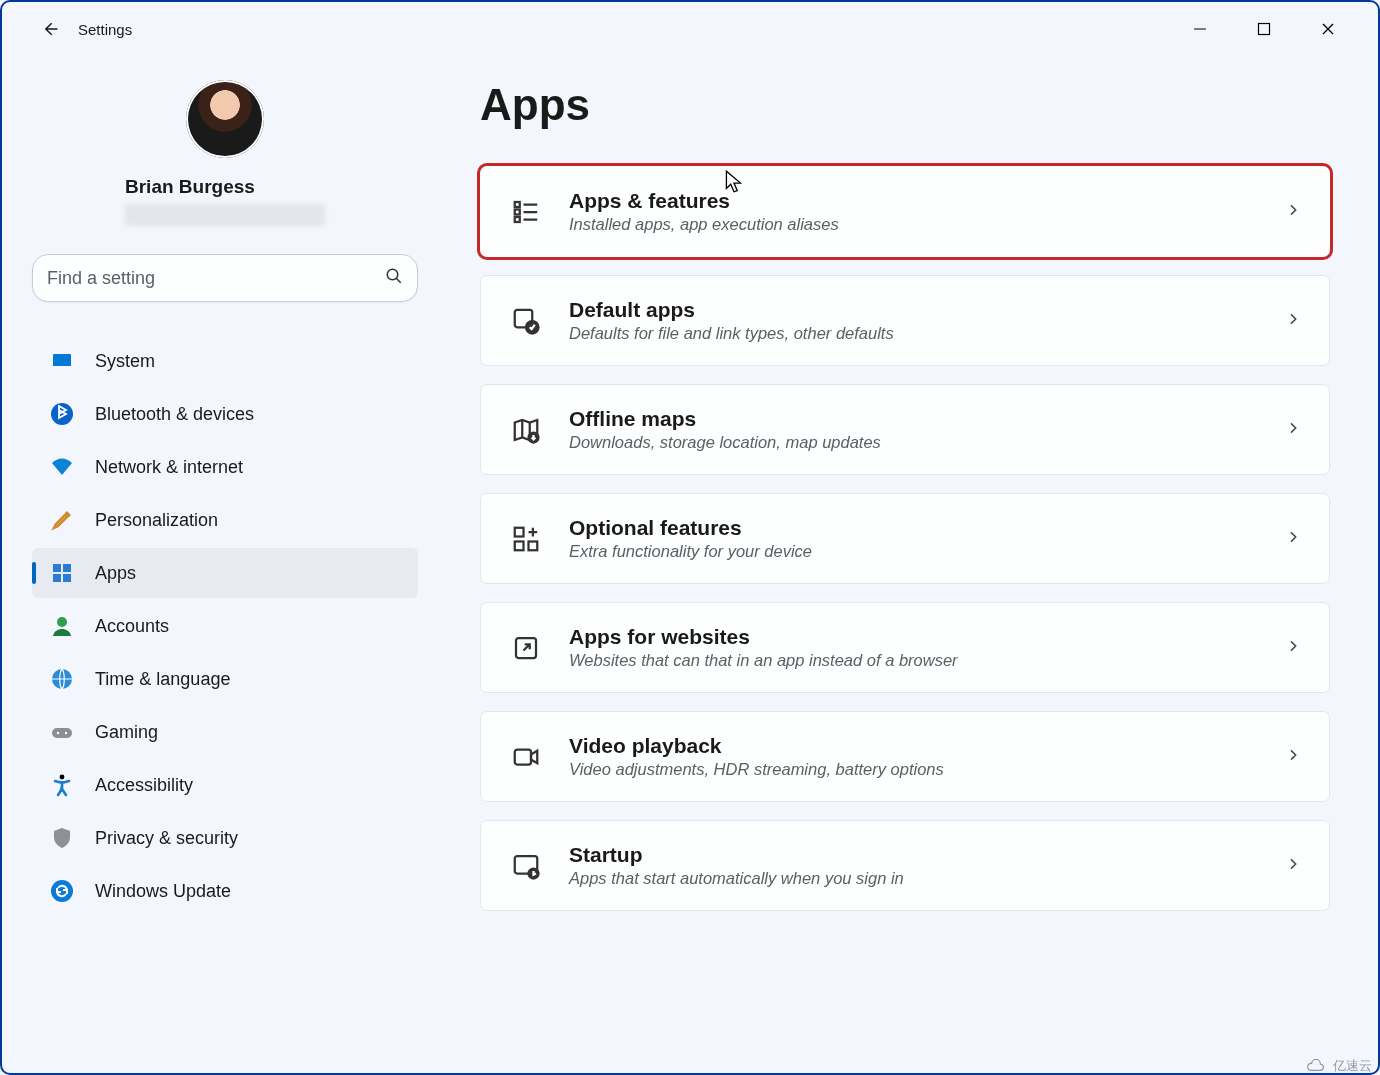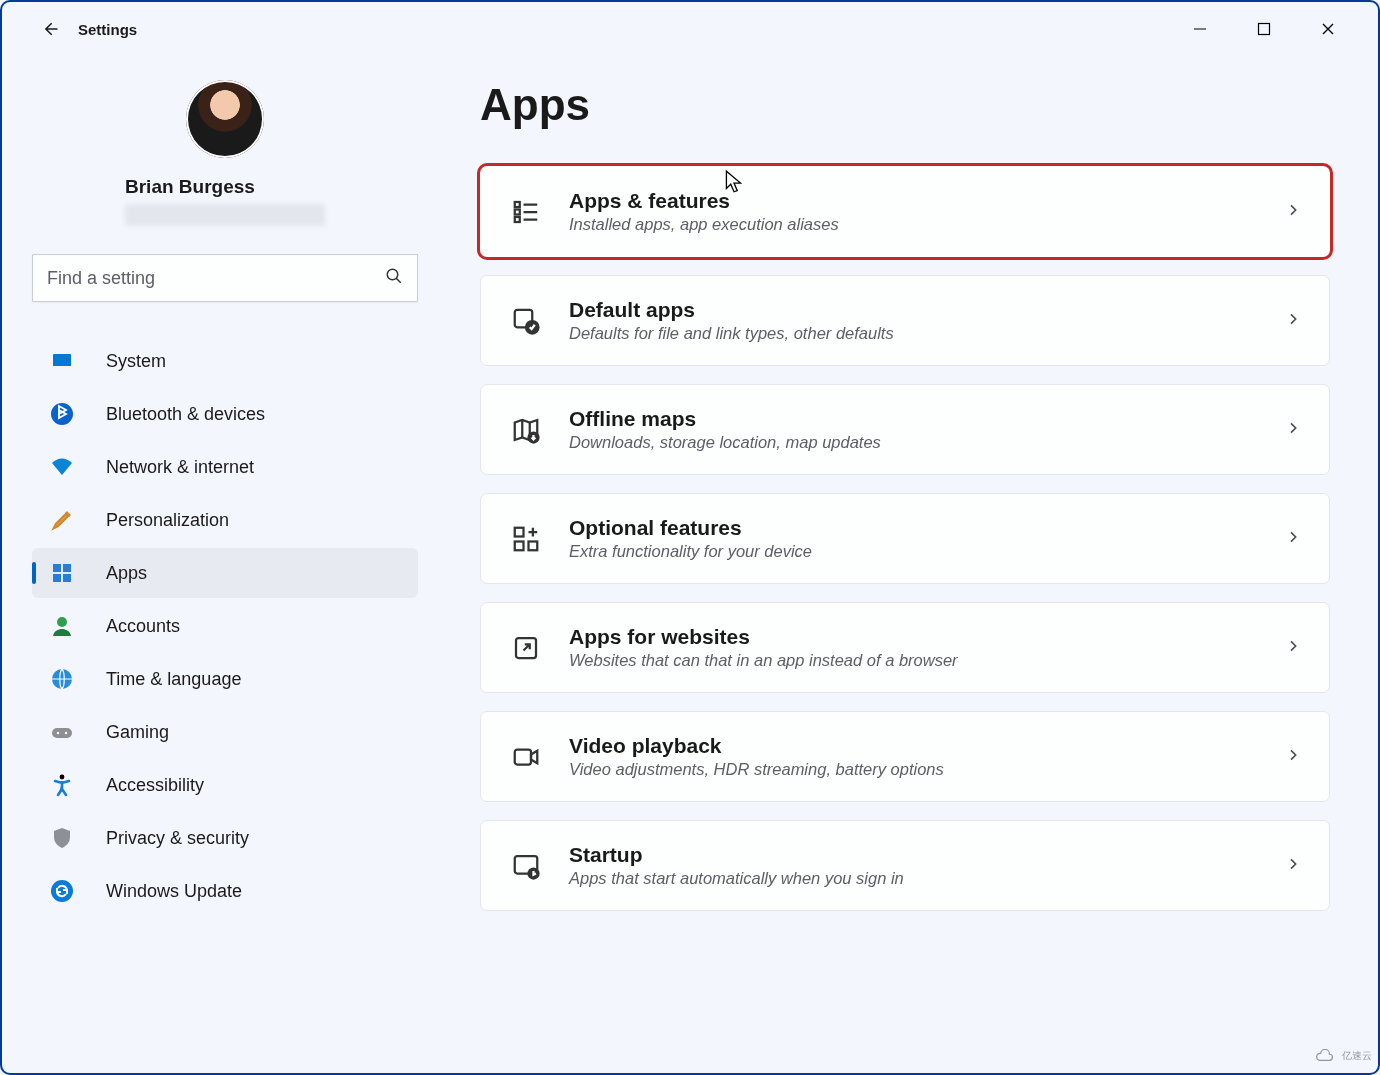--- a/index.html
+++ b/index.html
@@ -23,21 +23,20 @@
   }
   .titlebar .back {
     width: 40px; height: 40px;
     display: flex; align-items: center; justify-content: center;
     font-size: 20px;
     cursor: pointer;
   }
   .titlebar .app-title {
     font-size: 15px;
     margin-left: 8px;
-    font-weight: bold;
   }
   .win-controls {
     margin-left: auto;
     display: flex;
     gap: 40px;
     padding-right: 28px;
   }
   .win-btn {
     width: 24px; height: 24px;
     display: flex; align-items: center; justify-content: center;
@@ -86,42 +85,42 @@
     filter: blur(2px);
   }
 
   
   .search {
     display: flex;
     align-items: center;
     height: 48px;
     background: #fdfefe;
     border: 1px solid #c9cdd6;
-    border-radius: 1px;
+    border-radius: 16px;
     padding: 0 14px;
     margin-bottom: 34px;
     box-shadow: 0 1px 2px rgba(0,0,0,0.05);
   }
   .search input {
     flex: 1;
     border: none;
     background: transparent;
     font-size: 18px;
     color: #555;
     outline: none;
   }
   .search input::placeholder { color: #5b5f66; }
   .search .s-icon { font-size: 18px; color: #2a2a2a; }
 
   
   .nav { display: flex; flex-direction: column; gap: 3px; }
   .nav-item {
     display: flex;
     align-items: center;
-    gap: 32px;
+    gap: 21px;
     height: 50px;
     padding: 0 18px;
     border-radius: 6px;
     font-size: 18px;
     cursor: pointer;
     position: relative;
   }
   .nav-item.active {
     background: #e7eaf1;
   }
@@ -184,22 +183,22 @@
   .ic-apps   rect { fill:#2b7cd3; }
   .ic-acct   circle { fill:#2e9e4f; }
   .ic-time   circle { fill:#2a8bd6; }
   .ic-game   rect { fill:#8e8f93; }
   .ic-a11y   path { fill:#1a7fcf; }
   .ic-sec    path { fill:#8d9096; }
   .ic-upd    circle { fill:#0a7bd6; }
 
   .watermark {
     position: fixed;
-    right: 8px; bottom: 12px;
-    font-size: 10px;
+    right: 8px; bottom: 0;
+    font-size: 13px;
     color: #7a7f88;
     opacity: .8;
     display: flex; align-items: center; gap: 6px;
   }
 </style>
 </head>
 <body>
 
 <div class="titlebar">
   <div class="back">

